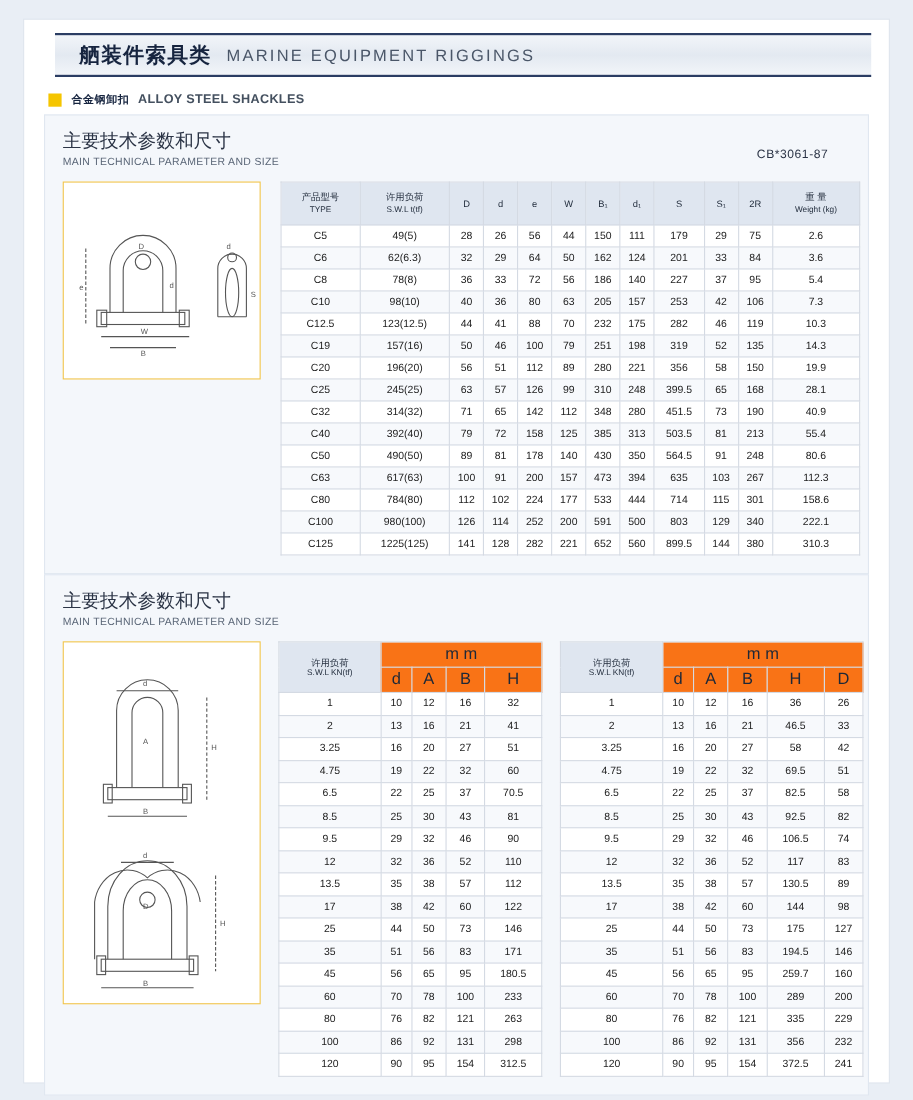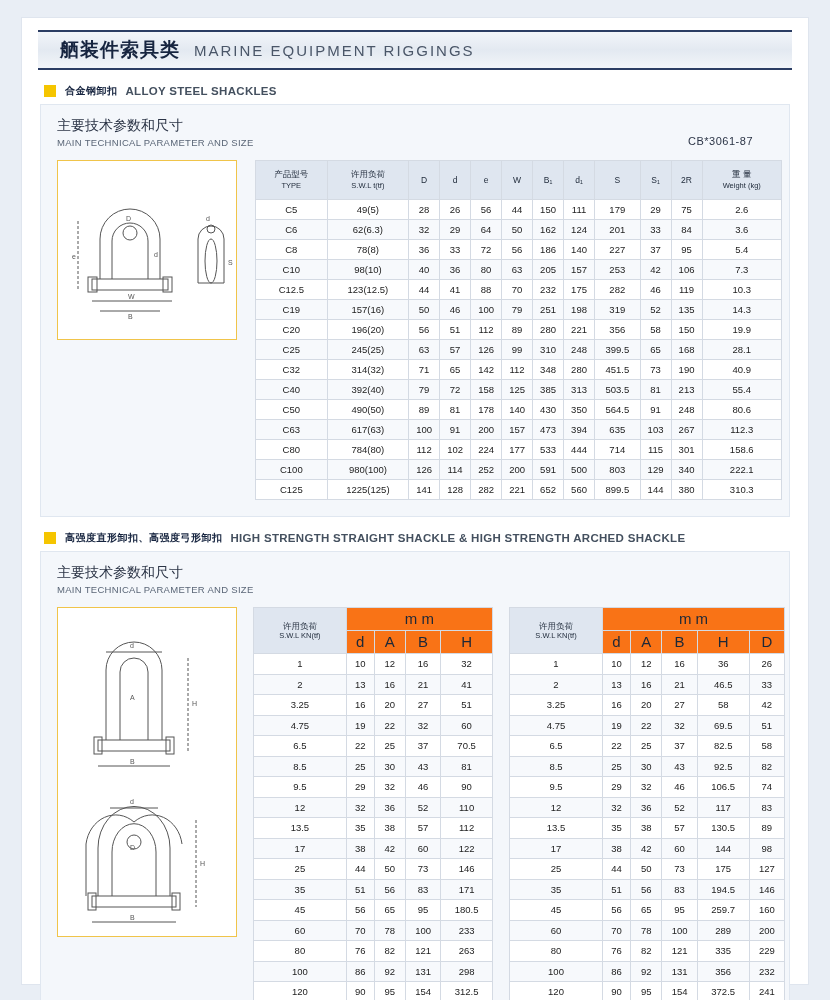--- a/index.html
+++ b/index.html
@@ -19,21 +19,21 @@
     left: 22px;
     top: 18px;
     width: 786px;
     height: 966px;
     background: #ffffff;
     box-shadow: 0 0 0 1px #dfe5ee;
   }
 
   
   .banner {
-    margin: 12px 16px 0 16px;
+    margin: 12px 16px 0 28px;
     height: 40px;
     background: linear-gradient(to bottom, #f2f5f9 0%, #e3e9f1 50%, #f2f5f9 100%);
     border-top: 2px solid #2b3d63;
     border-bottom: 2px solid #2b3d63;
     display: flex;
     align-items: center;
     padding-left: 22px;
     box-sizing: border-box;
   }
   .banner-cn {
@@ -78,21 +78,21 @@
 
   
   .panel {
     margin: 0 18px;
     background: #f4f7fb;
     border: 1px solid #e0e7f0;
     padding: 12px 16px 16px 16px;
     position: relative;
   }
   .sub-cn {
-    font-size: 14px;
+    font-size: 17px;
     color: #2b3446;
     margin-bottom: 2px;
   }
   .sub-en {
     font-size: 9.5px;
     color: #5a6677;
     letter-spacing: 0.3px;
   }
   .std-code {
     position: absolute;
@@ -473,25 +473,20 @@
                 <td>144</td>
                 <td>380</td>
                 <td>310.3</td>
               </tr>
             </tbody>
         </table>
       </div>
     </div>
   </div>
 
-  <div class="section-head">
-    <span class="bullet"></span>
-    <span class="sec-cn">高强度直形卸扣、高强度弓形卸扣</span>
-    <span class="sec-en">HIGH STRENGTH STRAIGHT SHACKLE &amp; HIGH STRENGTH ARCHED SHACKLE</span>
-  </div>
 
   <div class="panel">
     <div class="sub-cn">主要技术参数和尺寸</div>
     <div class="sub-en">MAIN TECHNICAL PARAMETER AND SIZE</div>
 
     <div class="panel-body">
 
       <div class="draw-box draw2">
         <svg width="178" height="328" viewBox="0 0 178 328" xmlns="http://www.w3.org/2000/svg">
           <g stroke="#555" fill="none" stroke-width="1">

